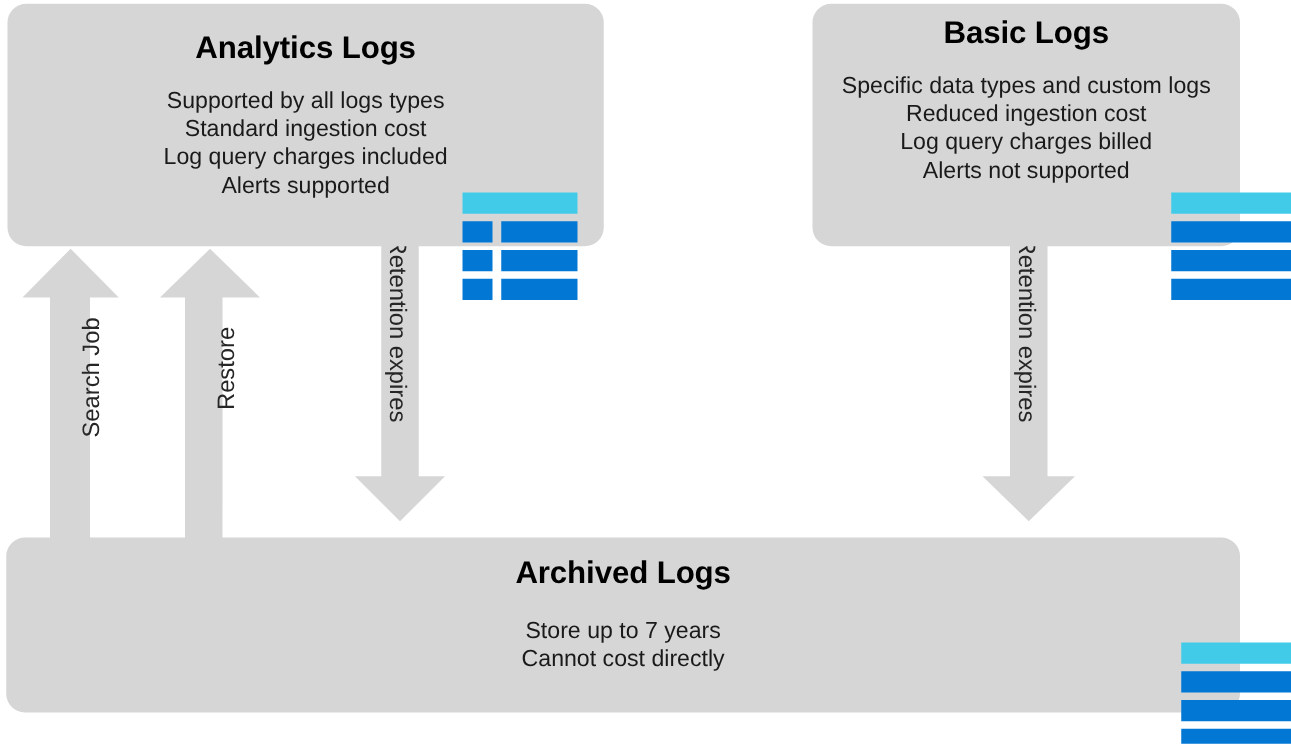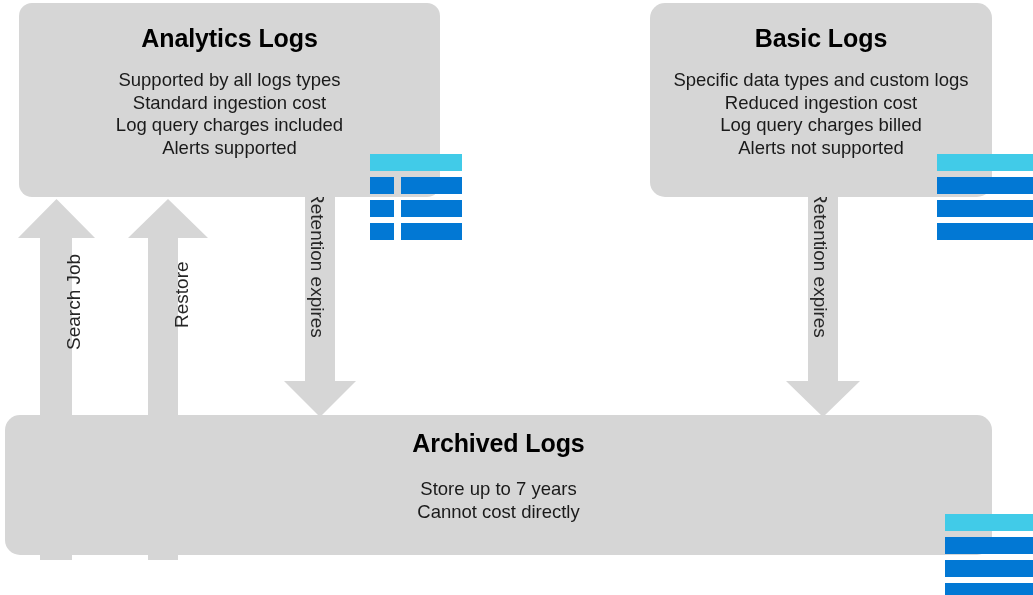--- a/index.html
+++ b/index.html
@@ -28,29 +28,29 @@
     line-height:1;
     color:#000;
   }
   .box .lines{
     font-size:18.5px;
     line-height:22.5px;
     color:#1a1a1a;
   }
   .box .lines div{white-space:nowrap;}
 
-  #box-analytics{left:19px;top:3px;width:421px;height:194px;border-radius:13px;}
+  #box-analytics{left:6px;top:3px;width:477px;height:194px;}
   #box-analytics .title{margin-top:23px;}
   #box-analytics .lines{margin-top:18px;}
 
   #box-basic{left:650px;top:3px;width:342px;height:194px;}
-  #box-basic .title{margin-top:23px;}
+  #box-basic .title{margin-top:11px;}
   #box-basic .lines{margin-top:18px;}
 
-  #box-archived{left:5px;top:415px;width:987px;height:140px;}
+  #box-archived{left:5px;top:430px;width:987px;height:140px;}
   #box-archived .title{margin-top:16px;}
   #box-archived .lines{margin-top:22px;}
 
   
   #arrows{position:absolute;left:0;top:0;width:1033px;height:595px;}
   .arrow-shape{fill:#d6d6d6;}
 
   
   .vlabel{
     position:absolute;

